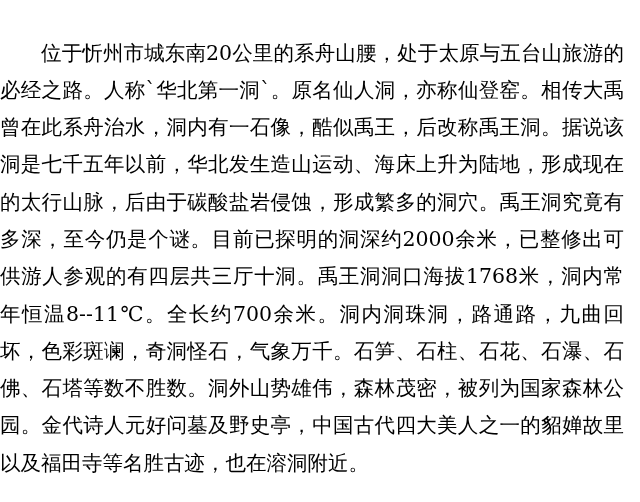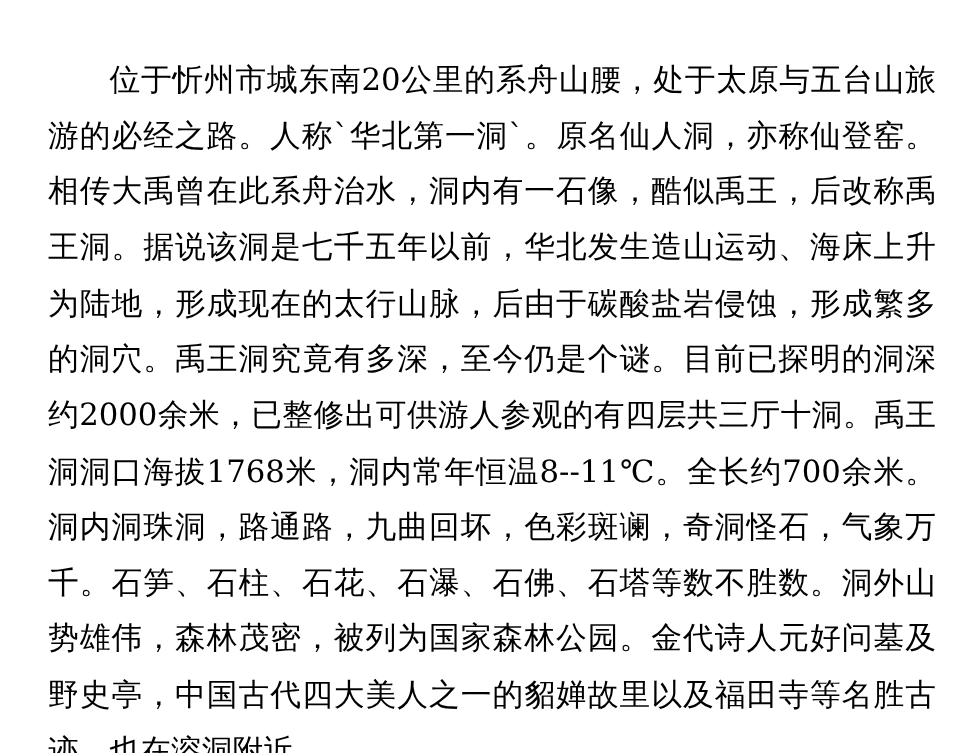--- a/index.html
+++ b/index.html
@@ -10,21 +10,21 @@
   body {
     width: 640px;
     height: 502px;
     overflow: hidden;
     font-family: "DejaVu Serif", "Liberation Serif", serif;
   }
   .page {
     box-sizing: border-box;
     width: 640px;
     height: 502px;
-    padding: 14px 16px 0 32px;
+    padding: 14px 16px 0 0;
     background: #ffffff;
   }
   .body-text {
     font-size: 20.5px;
     line-height: 37.3px;
     color: #000000;
     text-align: justify;
     text-justify: inter-character;
     letter-spacing: 0px;
     word-break: break-all;

